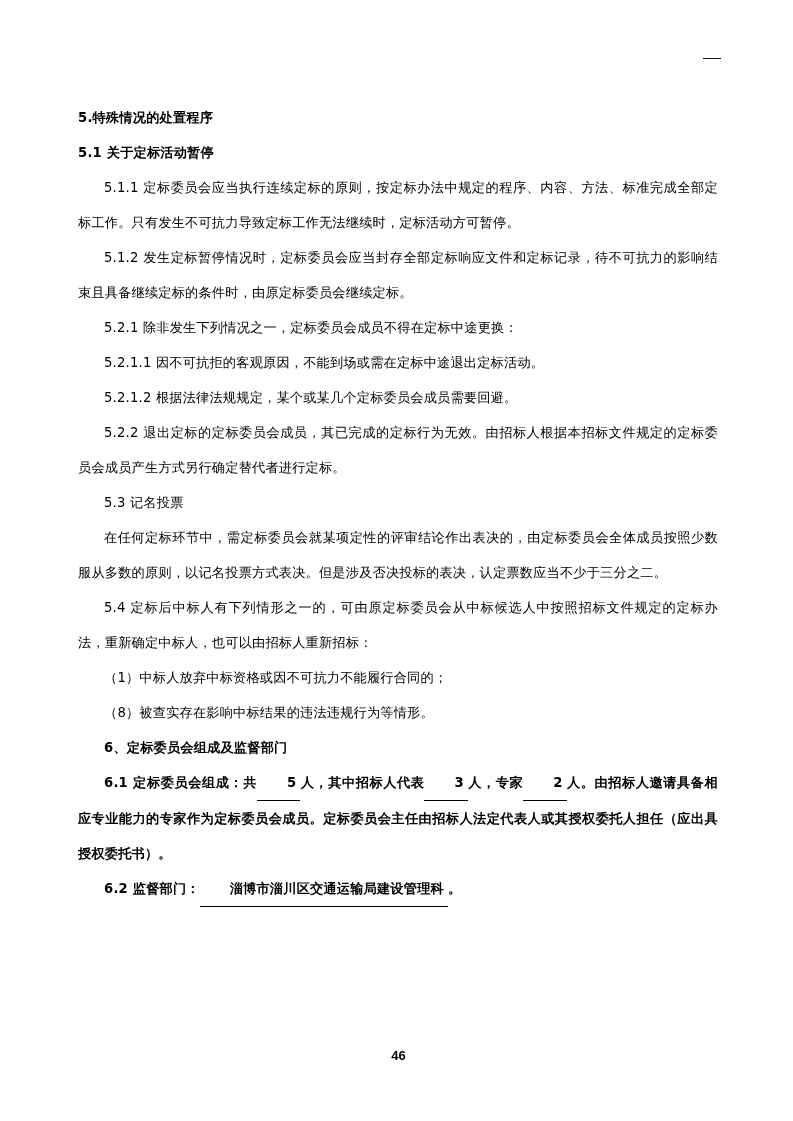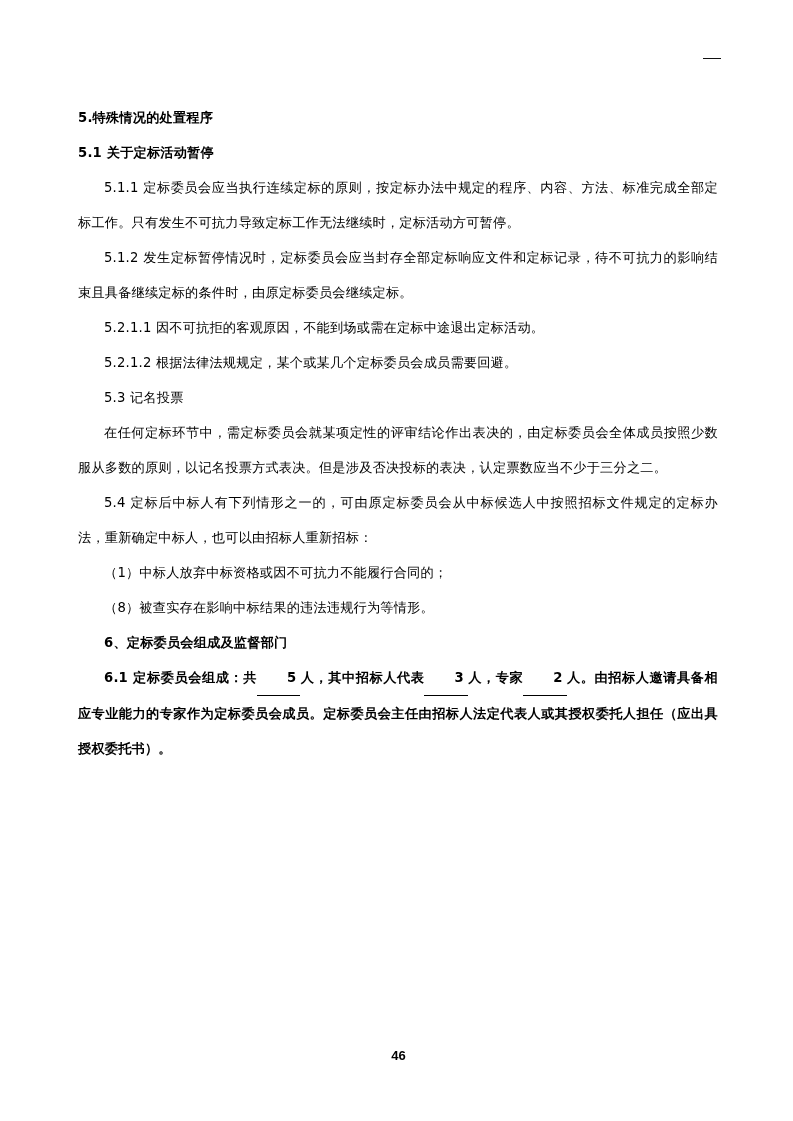--- a/index.html
+++ b/index.html
@@ -81,39 +81,42 @@
 
     <p class="bold">5.特殊情况的处置程序</p>
 
     <p class="bold">5.1 关于定标活动暂停</p>
 
     <p class="indent">5.1.1 定标委员会应当执行连续定标的原则，按定标办法中规定的程序、内容、方法、标准完成全部定标工作。只有发生不可抗力导致定标工作无法继续时，定标活动方可暂停。</p>
 
     <p class="indent">5.1.2 发生定标暂停情况时，定标委员会应当封存全部定标响应文件和定标记录，待不可抗力的影响结束且具备继续定标的条件时，由原定标委员会继续定标。</p>
 
 
+    <p class="indent">5.2.1 除非发生下列情况之一，定标委员会成员不得在定标中途更换：</p>
 
     <p class="indent">5.2.1.1 因不可抗拒的客观原因，不能到场或需在定标中途退出定标活动。</p>
 
     <p class="indent">5.2.1.2 根据法律法规规定，某个或某几个定标委员会成员需要回避。</p>
 
+    <p class="indent">5.2.2 退出定标的定标委员会成员，其已完成的定标行为无效。由招标人根据本招标文件规定的定标委员会成员产生方式另行确定替代者进行定标。</p>
 
     <p class="indent">5.3 记名投票</p>
 
     <p class="indent">在任何定标环节中，需定标委员会就某项定性的评审结论作出表决的，由定标委员会全体成员按照少数服从多数的原则，以记名投票方式表决。但是涉及否决投标的表决，认定票数应当不少于三分之二。</p>
 
     <p class="indent">5.4 定标后中标人有下列情形之一的，可由原定标委员会从中标候选人中按照招标文件规定的定标办法，重新确定中标人，也可以由招标人重新招标：</p>
 
     <p class="indent">（1）中标人放弃中标资格或因不可抗力不能履行合同的；</p>
 
 
     <p class="indent">（8）被查实存在影响中标结果的违法违规行为等情形。</p>
 
     <p class="bold indent">6、定标委员会组成及监督部门</p>
 
     <p class="indent bold"><span>6.1 定标委员会组成：共</span><span class="blank-field w-sm">5</span><span>人，其中招标人代表</span><span class="blank-field w-sm">3</span><span>人，专家</span><span class="blank-field w-sm">2</span><span>人。由招标人邀请具备相应专业能力的专家作为定标委员会成员。定标委员会主任由招标人法定代表人或其授权委托人担任（应出具授权委托书）。</span></p>
 
+    <p class="indent bold"><span>6.2 监督部门：</span><span class="blank-field w-lg">淄博市淄川区交通运输局建设管理科</span><span>。</span></p>
 
   </div>
 
   <div class="page-number">46</div>
 
 </div>
 
 </body></html>

